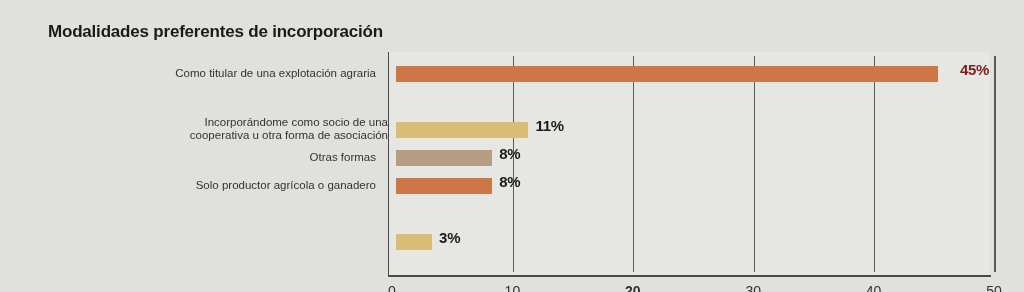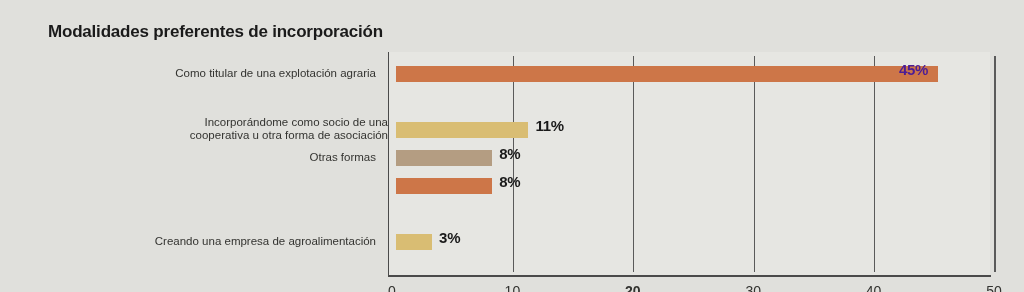--- a/index.html
+++ b/index.html
@@ -112,38 +112,38 @@
         <div class="gridline" style="left: 601.3px; background: rgb(90, 90, 90);"></div>
       </div>
   </div>
 
   <div id="axis-line-bottom"></div>
 
   <div id="rows-layer">
       <div class="cat-row" style="top: 0px; padding-left: 24px;">
         <div class="cat-label" style="color: rgb(51, 51, 48); top: 7px;">Como titular de una explotación agraria</div>
         <div class="bar" style="width: 541.8px; background: rgb(205, 118, 72);"></div>
-        <div class="bar-value" style="left: 875px; color: #4c1d95;">45%</div>
+        <div class="bar-value" style="left: 936px; color: #7f1d1d;">45%</div>
       </div>
       <div class="cat-row" style="top: 56px;">
         <div class="cat-label two-line" style="color: rgb(51, 51, 48); top: 0px; width: 220px; right: 652px;">Incorporándome como socio de una cooperativa u otra forma de asociación</div>
         <div class="bar" style="width: 132.44px; background: rgb(217, 189, 115);"></div>
         <div class="bar-value" style="left: 511.44px; color: rgb(26, 26, 26);">11%</div>
       </div>
       <div class="cat-row" style="top: 84px;">
         <div class="cat-label" style="color: rgb(51, 51, 48); top: 7px;">Otras formas</div>
         <div class="bar" style="width: 96.32px; background: rgb(180, 157, 130);"></div>
         <div class="bar-value" style="left: 475.32px; color: rgb(26, 26, 26);">8%</div>
       </div>
       <div class="cat-row" style="top: 112px;">
+        <div class="cat-label" style="color: rgb(51, 51, 48); top: 7px;">Solo productor agrícola o ganadero</div>
         <div class="bar" style="width: 96.32px; background: rgb(205, 118, 72);"></div>
         <div class="bar-value" style="left: 475.32px; color: rgb(26, 26, 26);">8%</div>
       </div>
       <div class="cat-row" style="top: 168px;">
-        <div class="cat-label" style="color: rgb(51, 51, 48); top: 7px;">Creando una empresa de agroalimentación</div>
         <div class="bar" style="width: 36.12px; background: rgb(217, 189, 115);"></div>
         <div class="bar-value" style="left: 415.12px; color: rgb(26, 26, 26);">3%</div>
       </div>
     </div>
 
   <div id="xticks">
       <div class="xtick" style="left: 372px; color: rgb(51, 51, 48);">0</div>
       <div class="xtick" style="left: 492.4px; color: rgb(51, 51, 48);">10</div>
       <div class="xtick" style="left: 612.8px; color: rgb(51, 51, 48); font-weight: bold;">20</div>
       <div class="xtick" style="left: 733.2px; color: rgb(51, 51, 48);">30</div>

